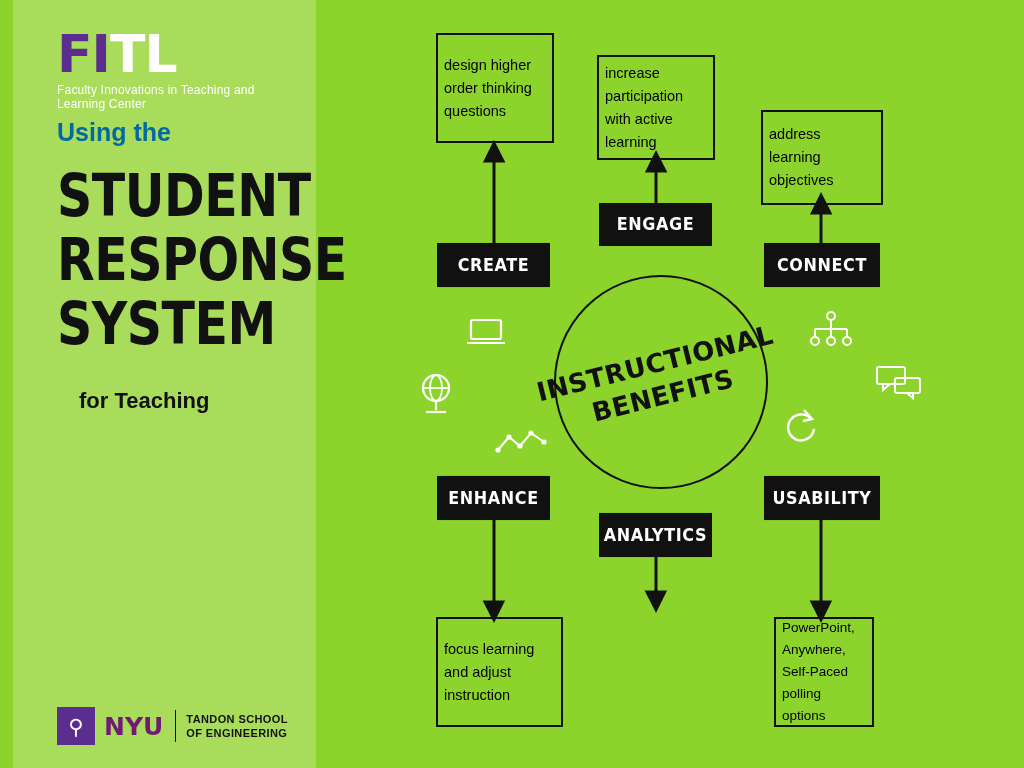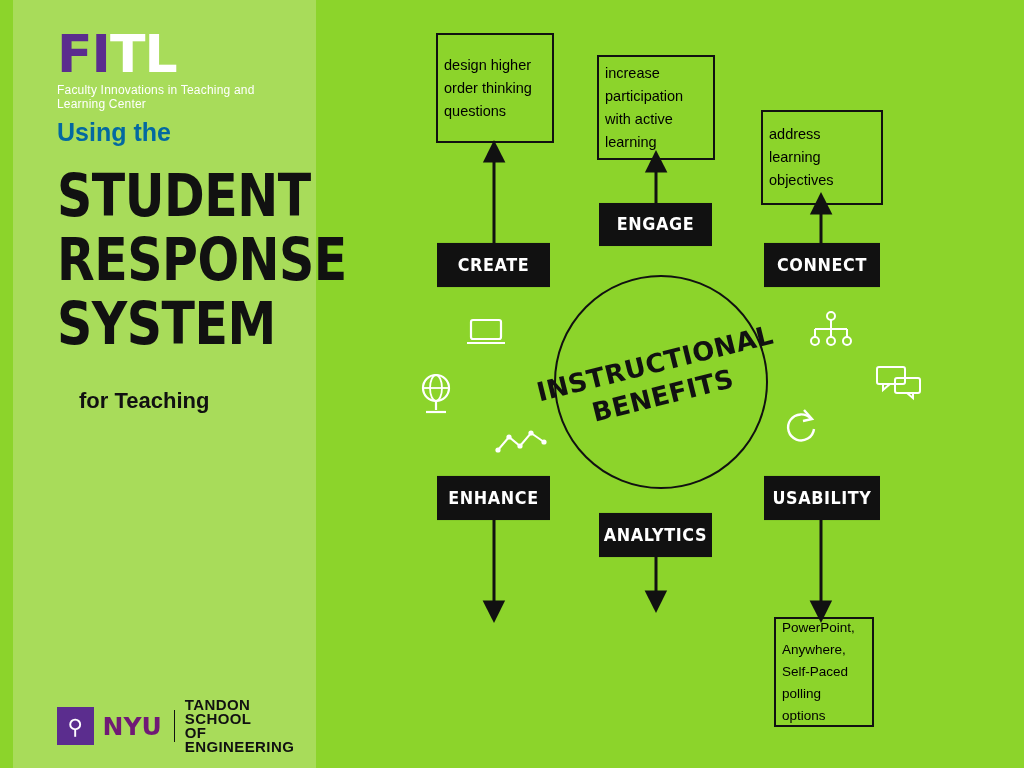--- a/index.html
+++ b/index.html
@@ -114,21 +114,21 @@
   }
   #nyu-rule {
     width: 1px;
     height: 32px;
     background: #111111;
     margin: 0 10px 0 12px;
   }
   #nyu-school {
     font-family: "Liberation Sans", sans-serif;
     font-weight: bold;
-    font-size: 15px;
+    font-size: 11px;
     line-height: 14px;
     color: #111111;
     letter-spacing: 0.4px;
   }
   
   #diagram {
     position: absolute;
     left: 303px; top: 0;
     width: 721px; height: 768px;
   }
@@ -308,16 +308,17 @@
       <svg width="40" height="42" viewBox="0 0 40 42">
         <path d="M30,14 A13,13 0 1,0 33,24" fill="none" stroke="#ffffff" stroke-width="2.4"></path>
         <path d="M23,5 L31,14 L22,16" fill="none" stroke="#ffffff" stroke-width="2.4"></path>
       </svg>
     </div>
 
     <div class="label-box" style="left:134px;top:477px;width:113px;height:42px;">ENHANCE</div>
     <div class="label-box" style="left:296px;top:514px;width:113px;height:42px;">ANALYTICS</div>
     <div class="label-box" style="left:461px;top:477px;width:116px;height:42px;">USABILITY</div>
 
+    <div class="node-box" style="left:133px;top:617px;width:127px;height:110px;">focus learning and adjust instruction</div>
     <div class="node-box" style="left:461px;top:617px;width:100px;height:110px;font-size:13.5px;line-height:22px;margin-left:10px;">PowerPoint, Anywhere, Self-Paced polling options</div>
 
   </div>
 </div>
 
 </body></html>

